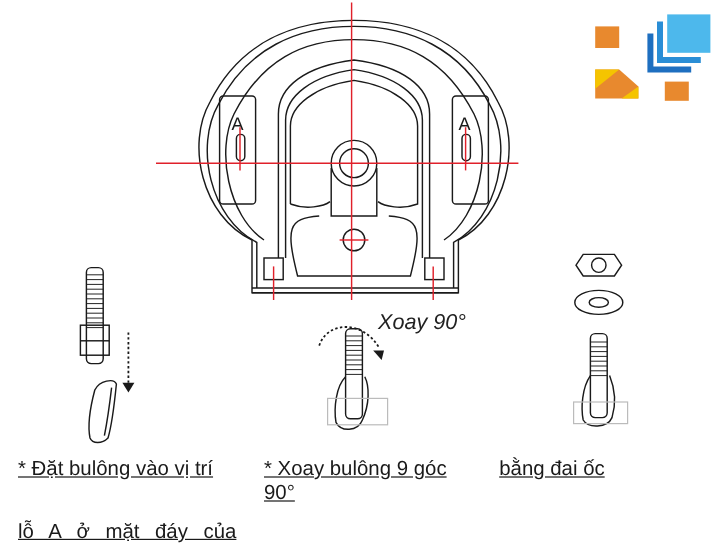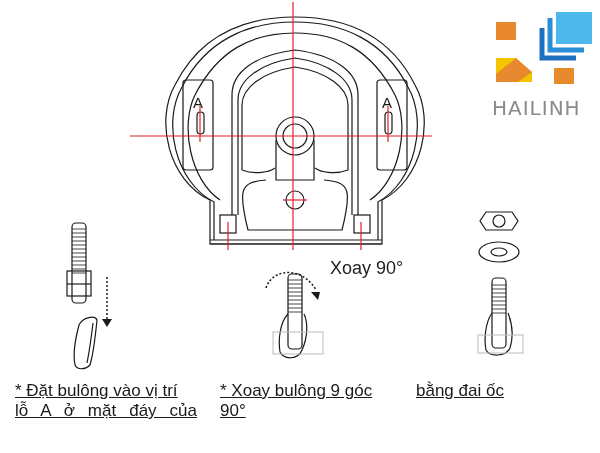--- a/index.html
+++ b/index.html
@@ -16,21 +16,20 @@
   <svg width="110" height="80" viewBox="0 0 110 80">
     <rect x="8" y="12" width="20" height="18" fill="#E8892E"></rect>
     <polygon points="8,48 28,48 44,62 44,72 8,72" fill="#E8892E"></polygon>
     <polygon points="8,48 28,48 8,64" fill="#F5C400"></polygon>
     <polygon points="30,72 44,62 44,72" fill="#F5C400"></polygon>
     <rect x="66" y="58" width="20" height="16" fill="#E8892E"></rect>
     <rect x="68" y="2" width="36" height="32" fill="#4DB8EC"></rect>
     <path d="M62 8 L62 40 L96 40" stroke="#2A8ED6" stroke-width="5" fill="none"></path>
     <path d="M54 18 L54 48 L88 48" stroke="#1E6FC0" stroke-width="5" fill="none"></path>
   </svg>
-  <div class="logo-text" style="left:4px; top:86px;">HAILINH</div>
 </div>
 
 <svg class="abs" style="left:120px; top:0px;" width="330" height="250" viewBox="0 0 330 250">
   <g fill="none" stroke="#1a1a1a" stroke-width="1.2">
 
     <path d="M90 244 L90 200 C 48 180, 35 120, 55 85 C 80 35, 125 17, 175 17 C 225 17, 270 35, 295 85 C 315 120, 302 180, 262 200 L262 244 Z"></path>
     <path d="M94 240 L94 202 C 55 182, 42 122, 62 87 C 86 40, 128 22, 175 22 C 222 22, 264 40, 288 87 C 308 122, 295 182, 258 202 L258 240"></path>
     <path d="M100 200 C 70 180, 60 125, 75 95 C 98 50, 132 33, 175 33 C 218 33, 252 50, 275 95 C 290 125, 280 180, 250 200"></path>
 
     <path d="M112 215 L112 95 C 112 72, 135 55, 175 50 C 215 55, 238 72, 238 95 L238 215"></path>
@@ -112,21 +111,21 @@
       <line x1="30" y1="52" x2="44" y2="52"></line>
         <line x1="30" y1="56" x2="44" y2="56"></line>
         <line x1="30" y1="60" x2="44" y2="60"></line>
     </g>
     <path d="M30 62 C 22 70, 20 88, 22 100 C 26 108, 40 108, 44 98 C 50 85, 50 70, 46 62"></path>
   </g>
   <g fill="none" stroke="#bbbbbb" stroke-width="1">
     <rect x="15" y="80" width="50" height="22"></rect>
   </g>
 </svg>
-<div class="label-rotate" style="left:330px; top:258px;">Xoay 90°</div>
+<div class="label-rotate" style="left:315px; top:258px;font-style:italic;">Xoay 90°</div>
 
 <svg class="abs" style="left:470px; top:205px;" width="60" height="160" viewBox="0 0 60 160">
   <g fill="none" stroke="#1a1a1a" stroke-width="1.2">
     <polygon points="16,7 42,7 48,16 42,25 16,25 10,16"></polygon>
     <circle cx="29" cy="16" r="6"></circle>
     <ellipse cx="29" cy="47" rx="20" ry="10"></ellipse>
     <ellipse cx="29" cy="47" rx="8" ry="4"></ellipse>
     <rect x="22" y="73" width="14" height="70" rx="4"></rect>
     <g stroke-width="0.8">
       <line x1="22" y1="80" x2="36" y2="80"></line>
@@ -140,21 +139,21 @@
     </g>
     <path d="M22 108 C 15 118, 14 135, 16 145 C 20 152, 36 152, 40 143 C 44 130, 42 118, 38 108"></path>
   </g>
   <g fill="none" stroke="#bbbbbb" stroke-width="1">
       <rect x="8" y="130" width="45" height="18"></rect>
     </g>
 </svg>
 
 <div class="caption" style="left:15px; top:381px; width:182px;">
   <div>* Đặt bulông vào vị trí</div>
-  <div style="text-align-last: justify;">lỗ A ở mặt đáy của</div>
+  <div style="text-align-last: justify; margin-top: 32px;">lỗ A ở mặt đáy của</div>
 </div>
 <div class="caption" style="left:220px; top:381px; width:182px;">
   <div>* Xoay bulông 9 góc</div>
   <div>90°</div>
 </div>
 <div class="caption" style="left:416px; top:381px; width:180px;">
   <div>bằng đai ốc</div>
 </div>
 
 </body></html>

